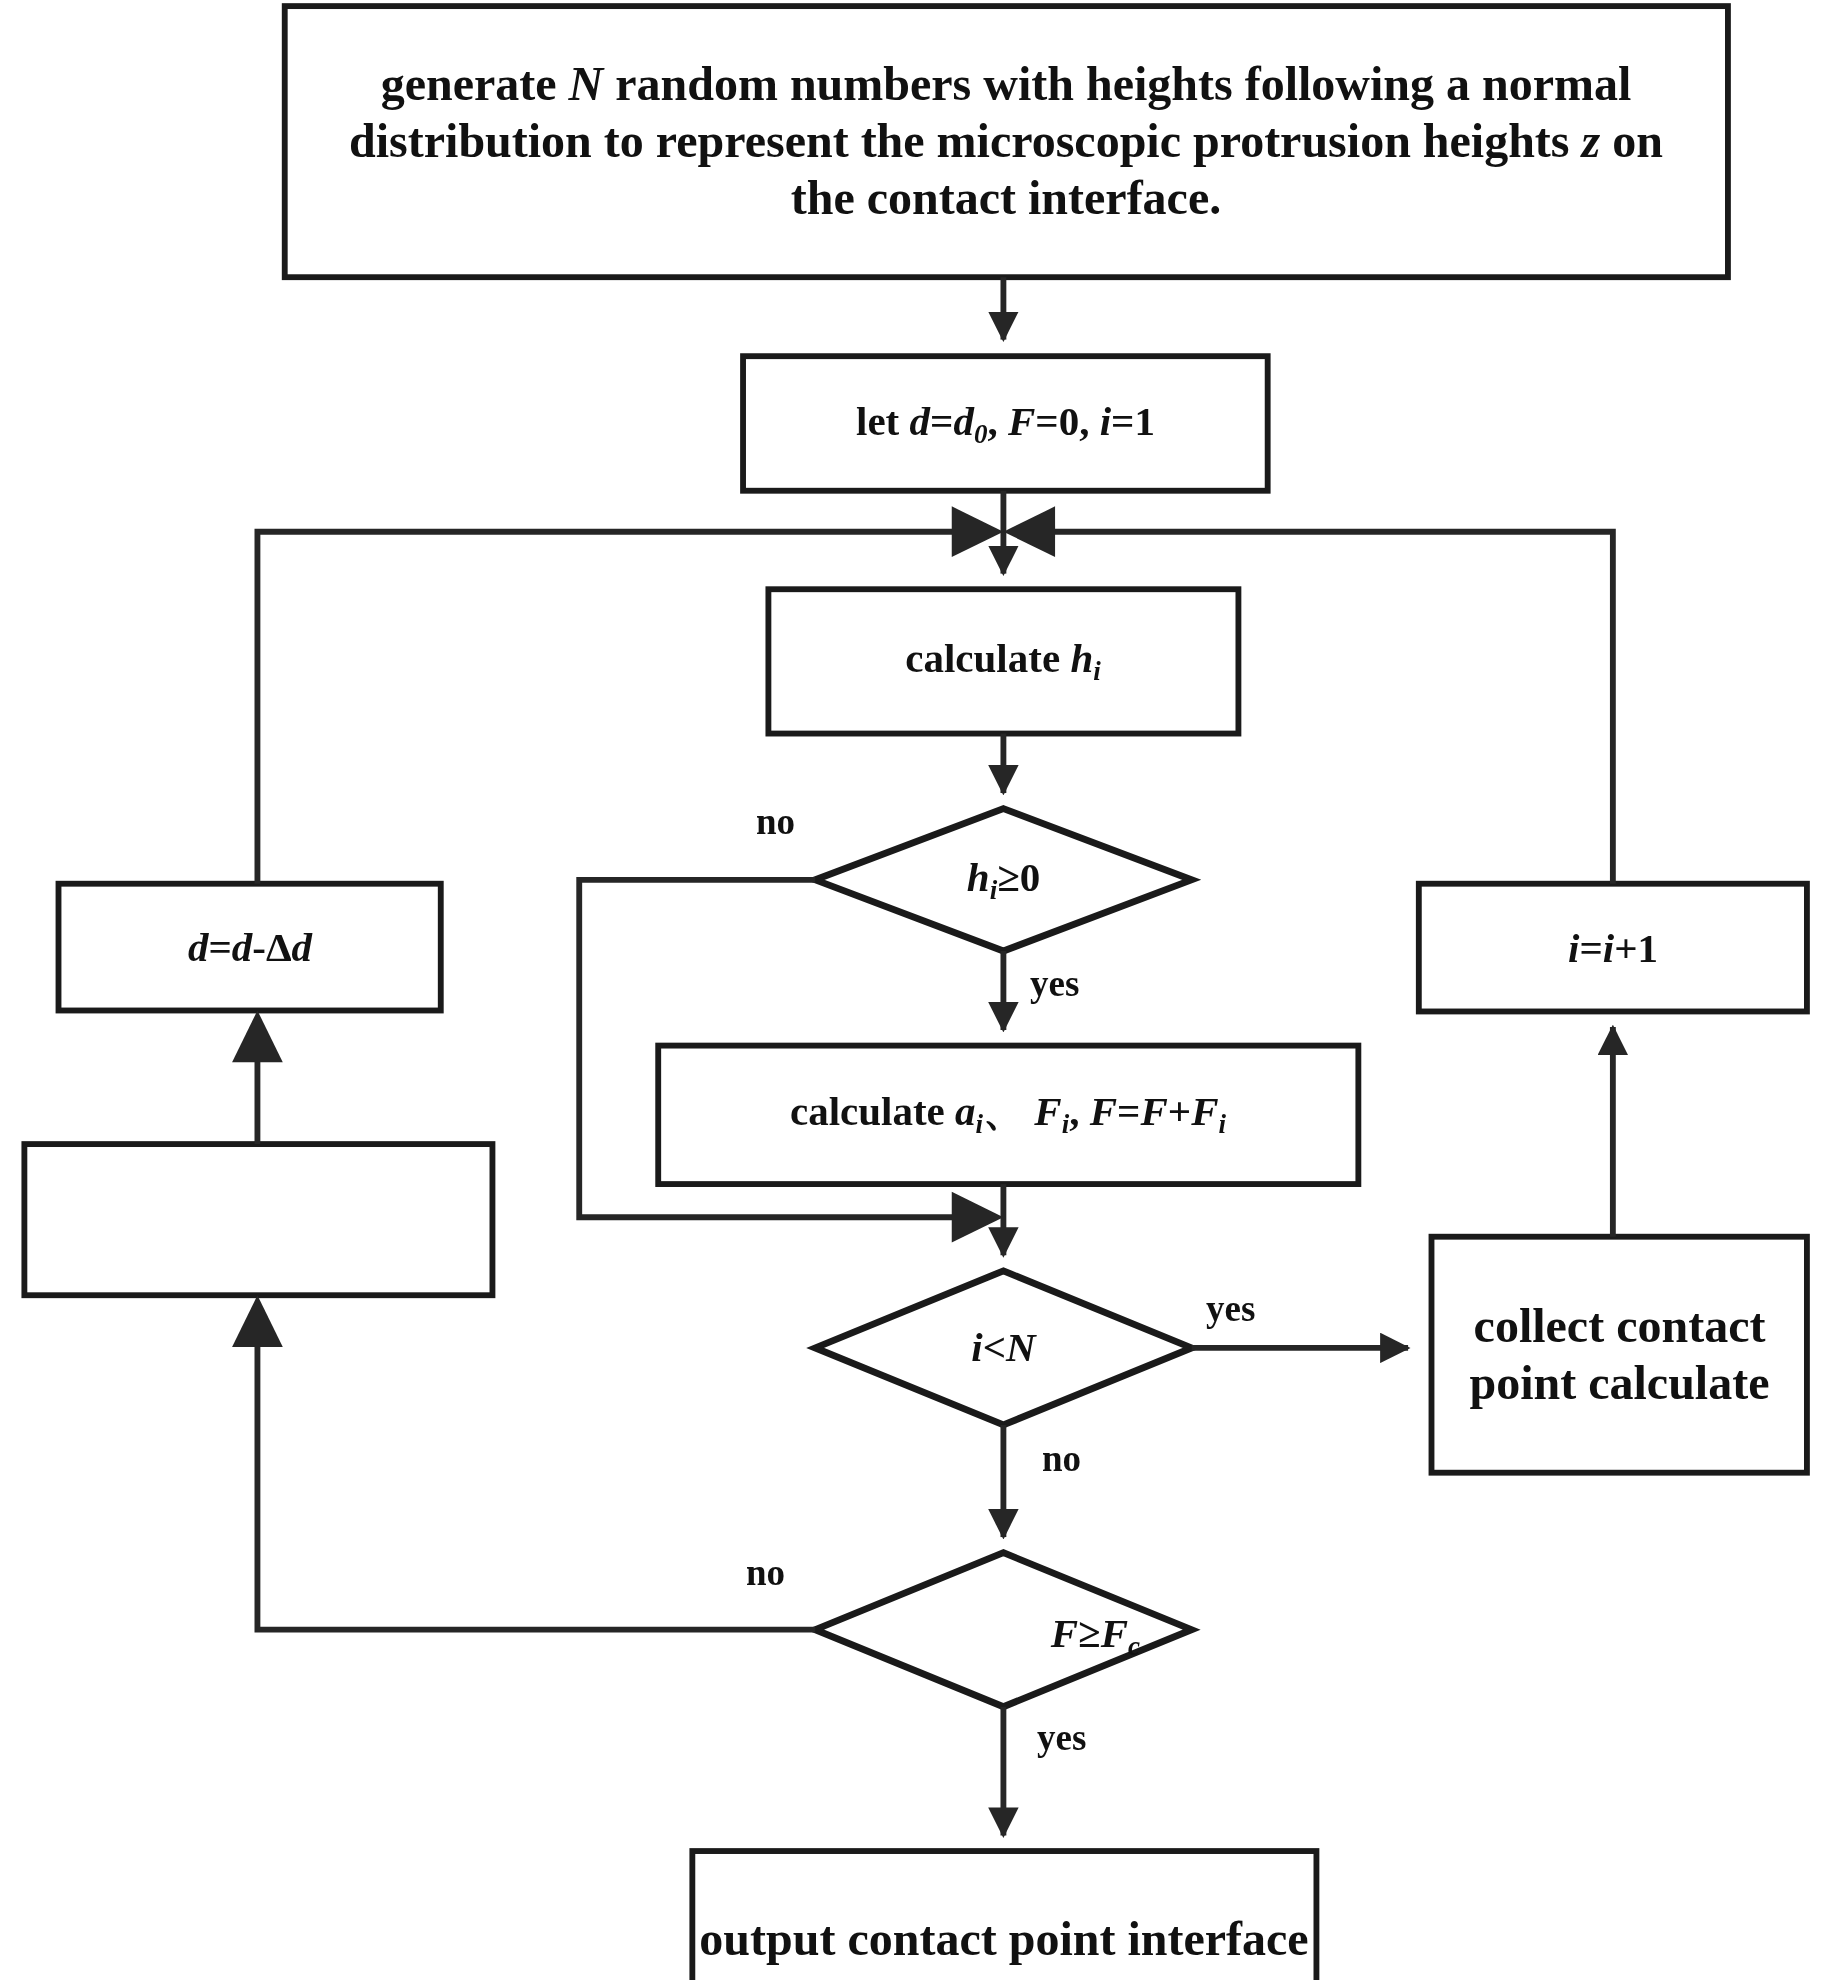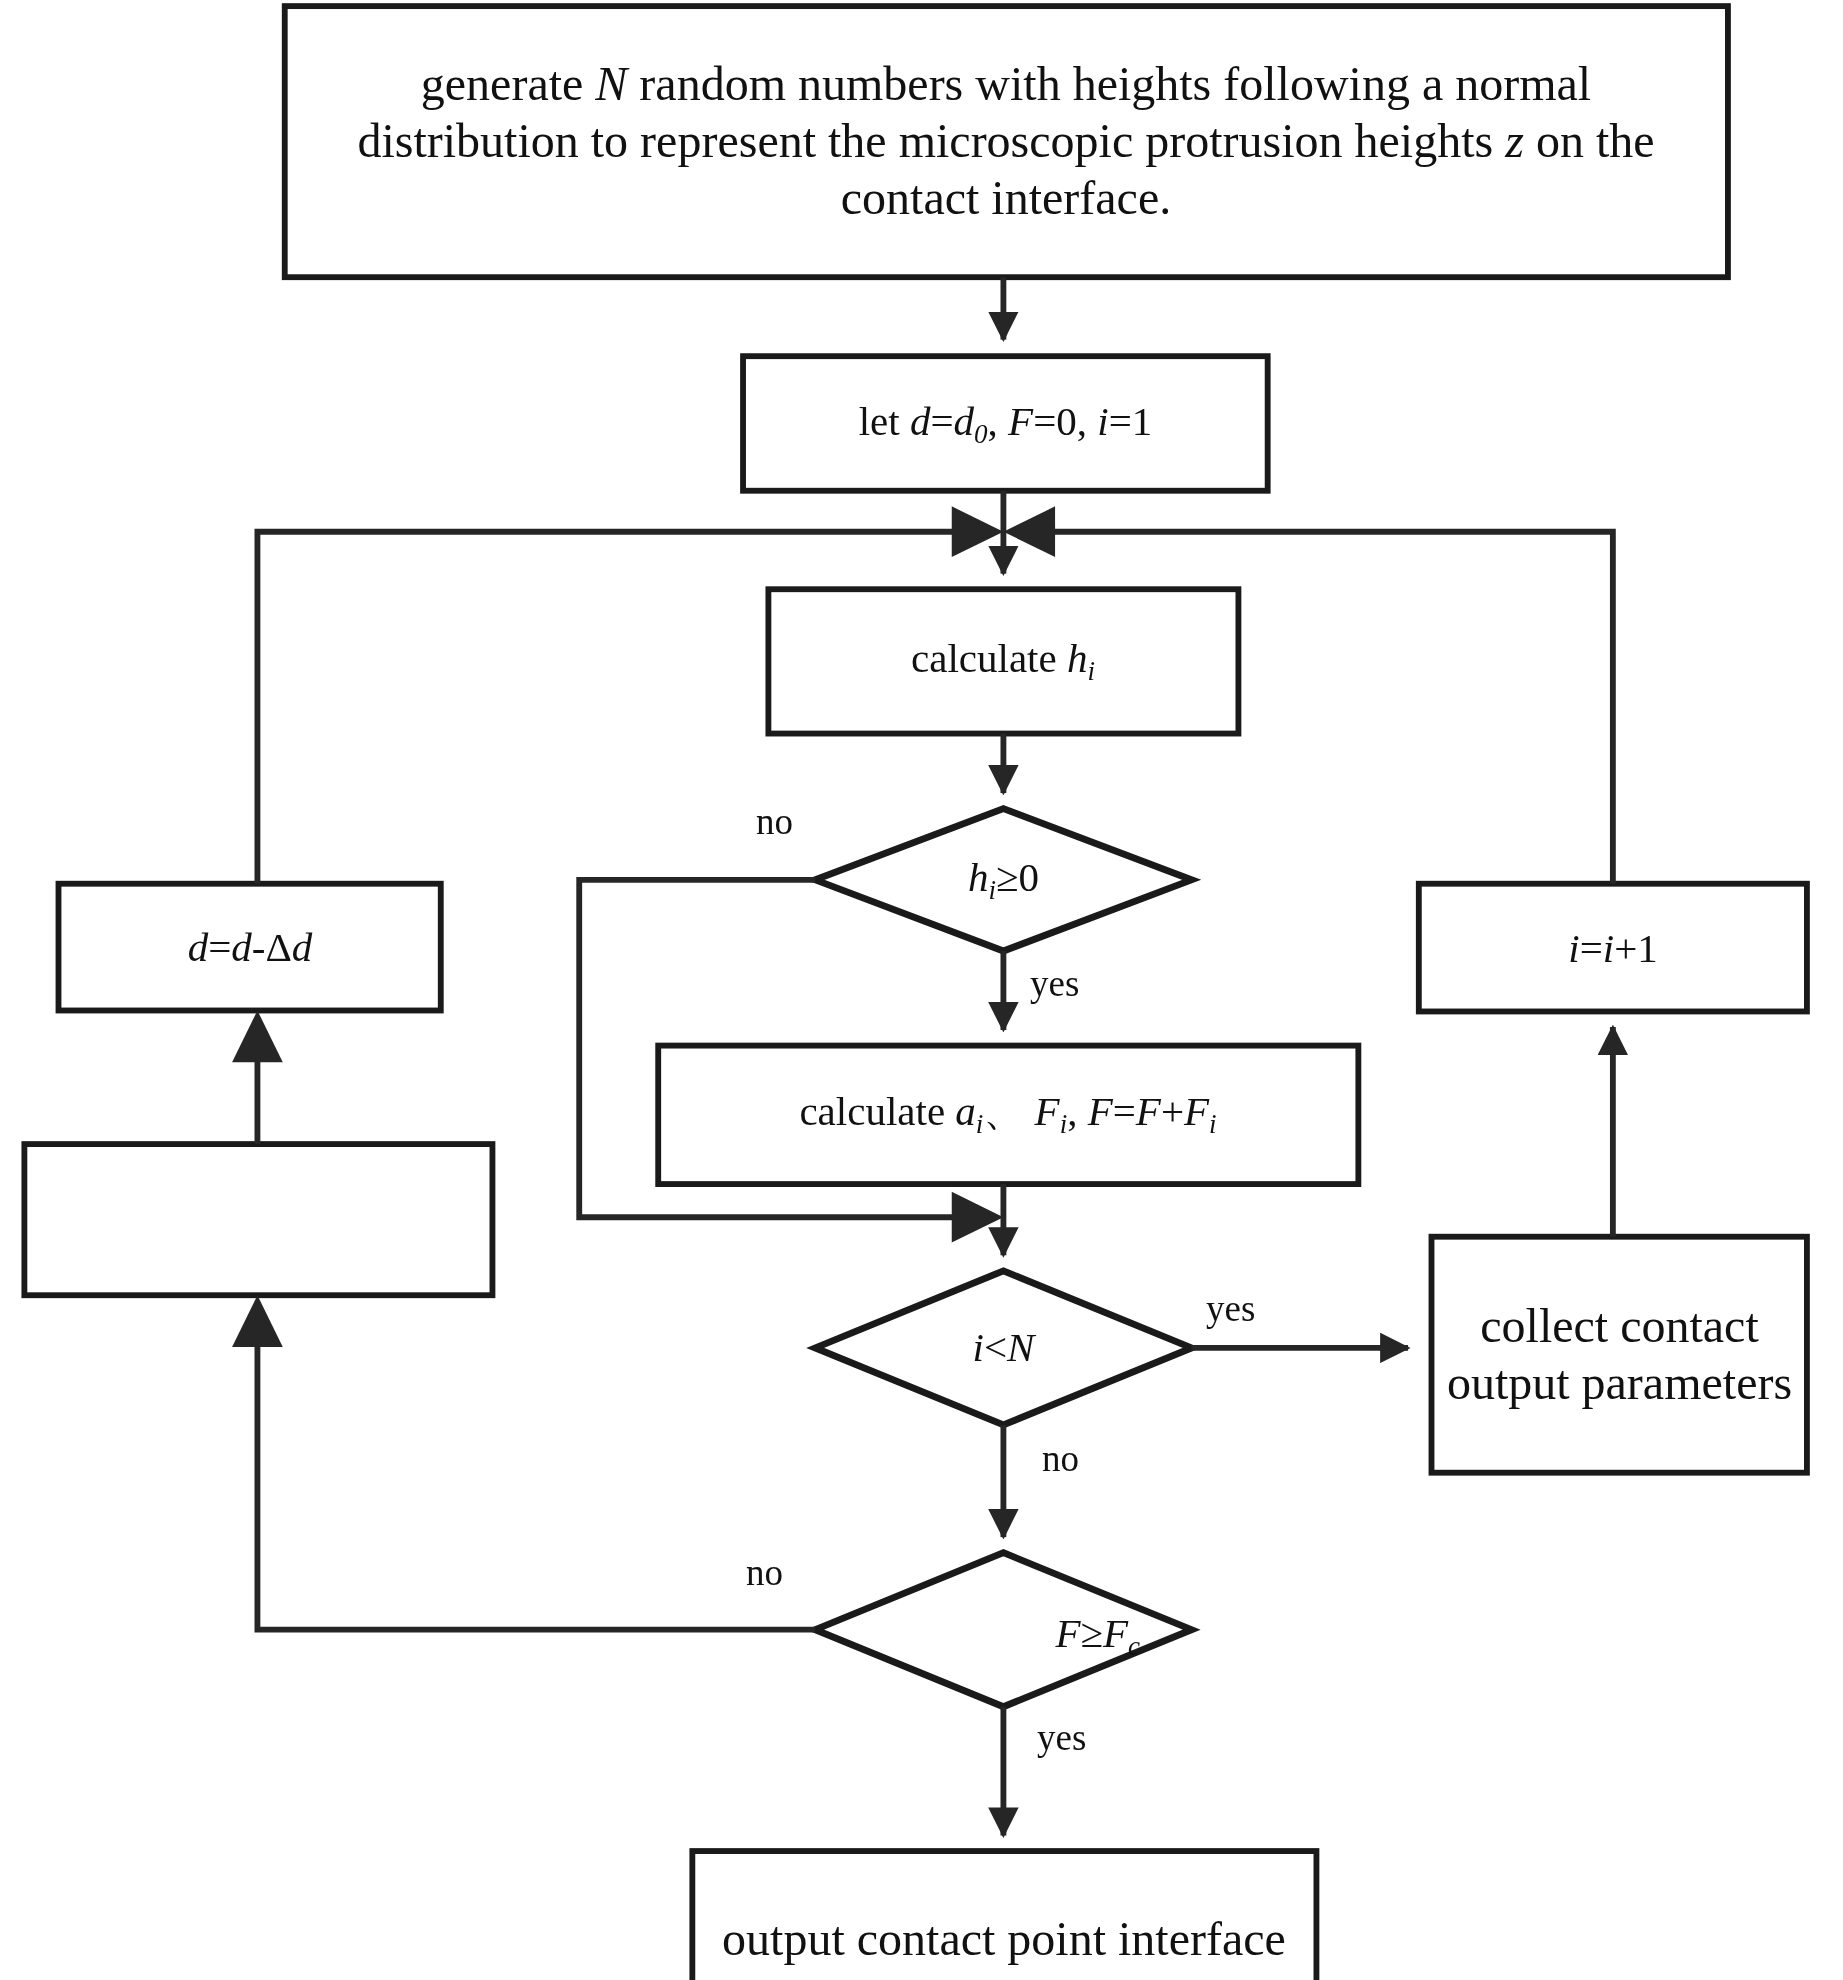--- a/index.html
+++ b/index.html
@@ -6,20 +6,21 @@
     margin: 0;
     padding: 0;
     background: #ffffff;
   }
   #page {
     position: relative;
     width: 1843px;
     height: 1981px;
     background: #ffffff;
     font-family: "Liberation Serif", "DejaVu Serif", serif;
+    font-weight: bold;
   }
   svg.flow {
     position: absolute;
     top: 0;
     left: 0;
     width: 1843px;
     height: 1981px;
   }
   .node-rect {
     fill: #ffffff;
@@ -170,21 +171,21 @@
   <div class="node-text t-md" style="left:59px; top:884px; width:382px; height:127px;">
     <span><i class="v">d</i>=<i class="v">d</i>-Δ<i class="v">d</i></span>
   </div>
 
 
   <div class="node-text t-md" style="left:1419px; top:884px; width:388px; height:128px;">
     <span><i class="v">i</i>=<i class="v">i</i>+1</span>
   </div>
 
   <div class="node-text t-lg" style="left:1432px; top:1237px; width:375px; height:236px;">
-    <span>collect contact output parameters</span>
+    <span>collect contact point calculate</span>
   </div>
 
   <div class="node-text t-lg" style="left:692px; top:1851px; width:624px; height:176px;">
     <span>output contact point interface</span>
   </div>
 
   <div class="edge-label" style="left:756px; top:800px;">no</div>
 
   <div class="edge-label" style="left:1030px; top:962px;">yes</div>
 

